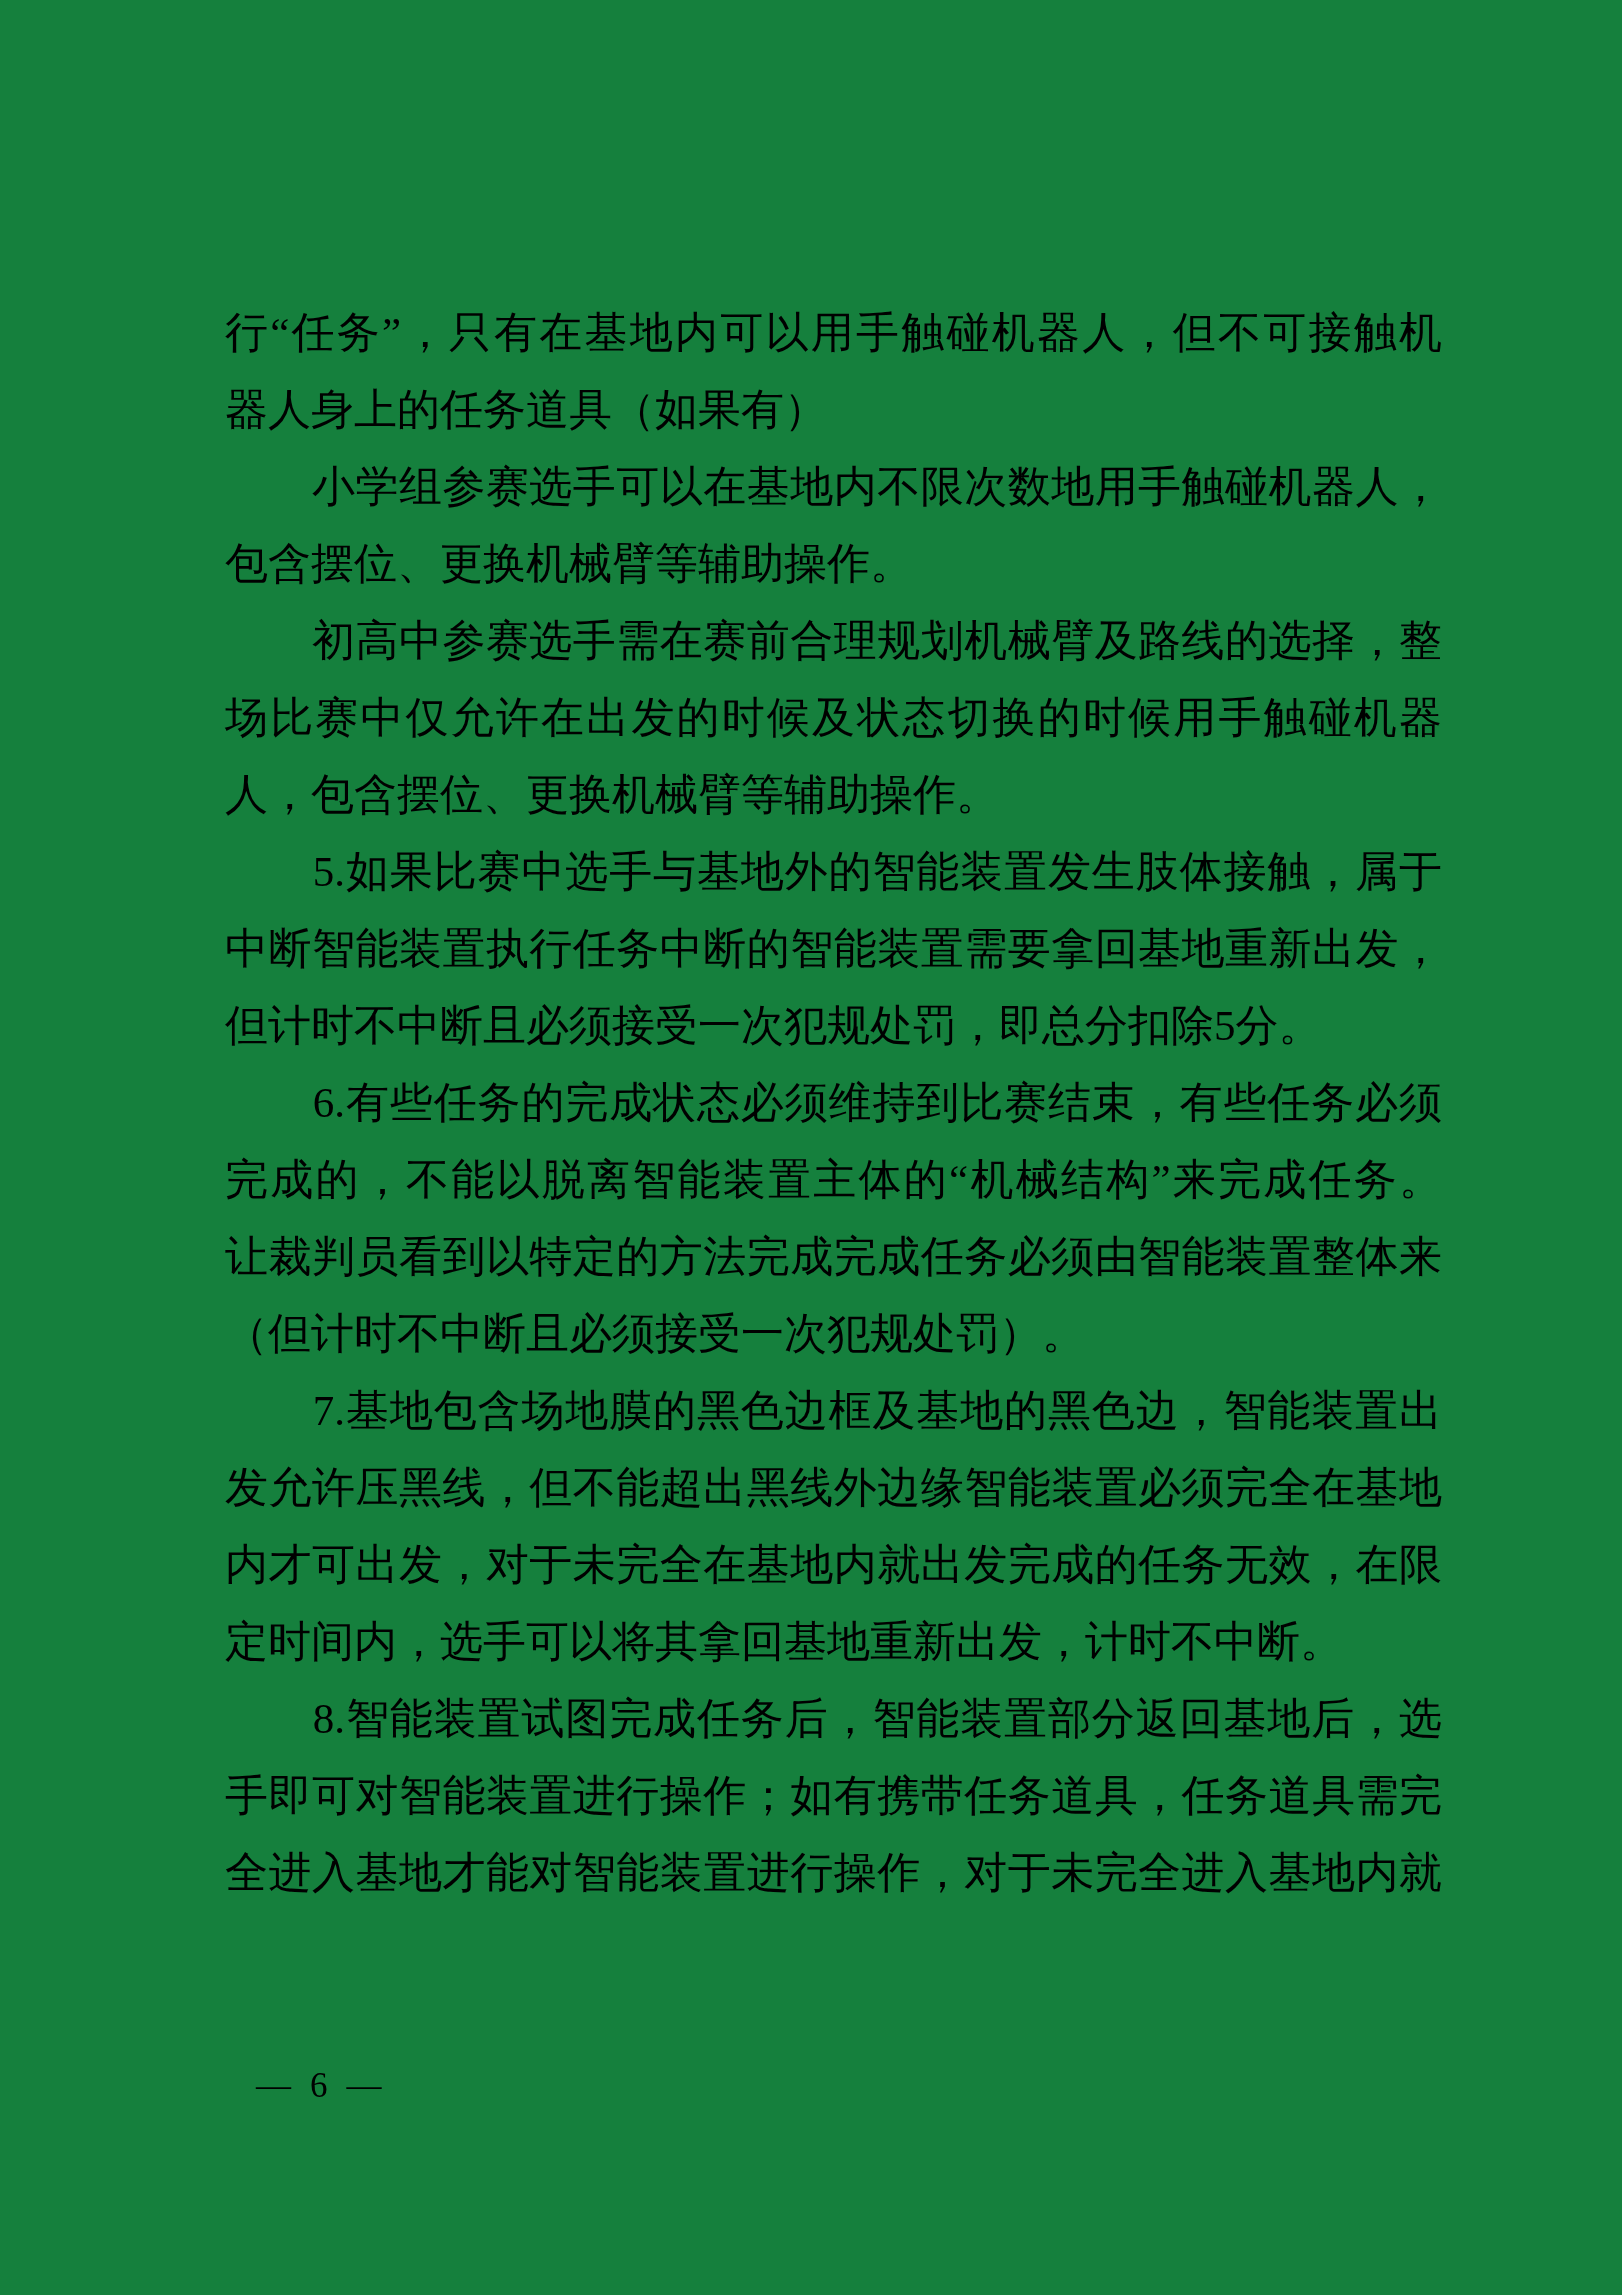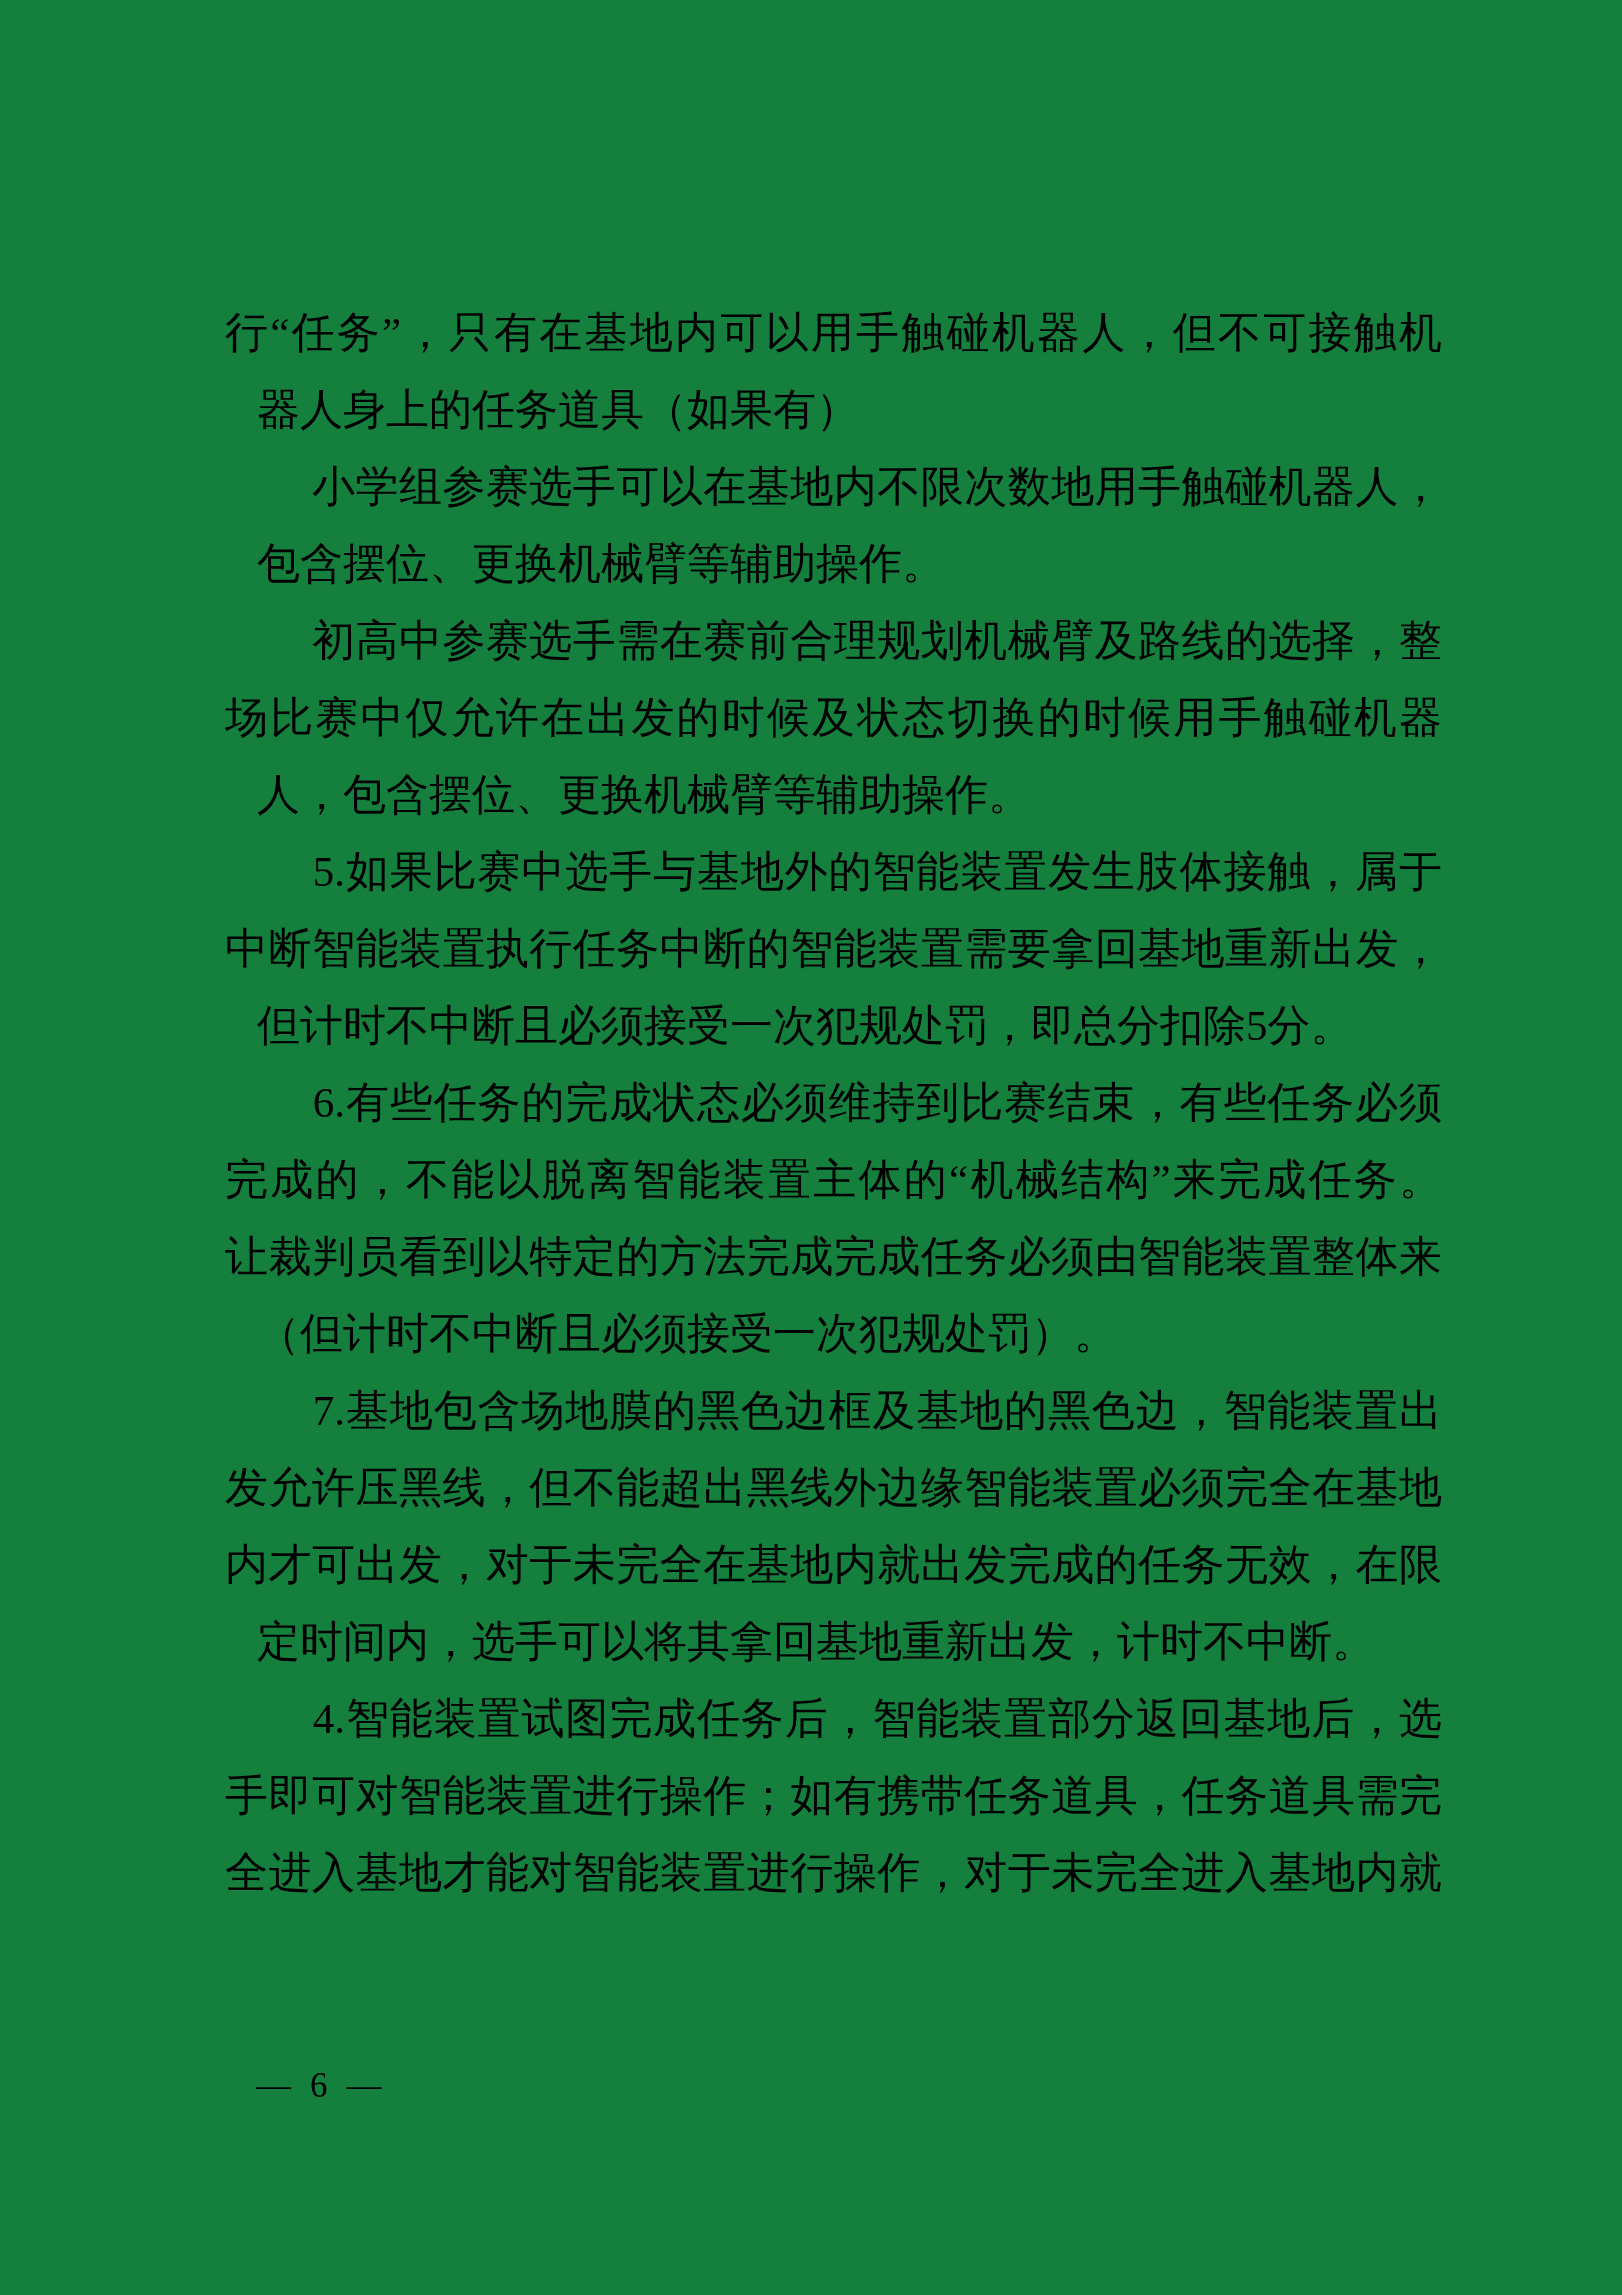--- a/index.html
+++ b/index.html
@@ -31,21 +31,20 @@
     white-space: normal;
     overflow: visible;
   }
   .line.just {
     text-align: justify;
     text-align-last: justify;
   }
   .line.short {
     text-align: left;
     text-align-last: left;
-    margin-left: 32px;
   }
   .page-number {
     position: absolute;
     left: 256px;
     top: 2058px;
     height: 56px;
     line-height: 56px;
     font-size: 35px;
     letter-spacing: 5.1px;
     color: #000000;
@@ -67,19 +66,19 @@
     <div class="line just">中断智能装置执行任务中断的智能装置需要拿回基地重新出发，</div>
     <div class="line short">但计时不中断且必须接受一次犯规处罚，即总分扣除5分。</div>
     <div class="line just">　　6.有些任务的完成状态必须维持到比赛结束，有些任务必须</div>
     <div class="line just">完成的，不能以脱离智能装置主体的“机械结构”来完成任务。</div>
     <div class="line just">让裁判员看到以特定的方法完成完成任务必须由智能装置整体来</div>
     <div class="line short">（但计时不中断且必须接受一次犯规处罚）。</div>
     <div class="line just">　　7.基地包含场地膜的黑色边框及基地的黑色边，智能装置出</div>
     <div class="line just">发允许压黑线，但不能超出黑线外边缘智能装置必须完全在基地</div>
     <div class="line just">内才可出发，对于未完全在基地内就出发完成的任务无效，在限</div>
     <div class="line short">定时间内，选手可以将其拿回基地重新出发，计时不中断。</div>
-    <div class="line just">　　4.智能装置试图完成任务后，智能装置部分返回基地后，选</div>
+    <div class="line just">　　8.智能装置试图完成任务后，智能装置部分返回基地后，选</div>
     <div class="line just">手即可对智能装置进行操作；如有携带任务道具，任务道具需完</div>
     <div class="line just">全进入基地才能对智能装置进行操作，对于未完全进入基地内就</div>
   </div>
   <div class="page-number">— 6 —</div>
 </div>
 
 
 </body></html>

